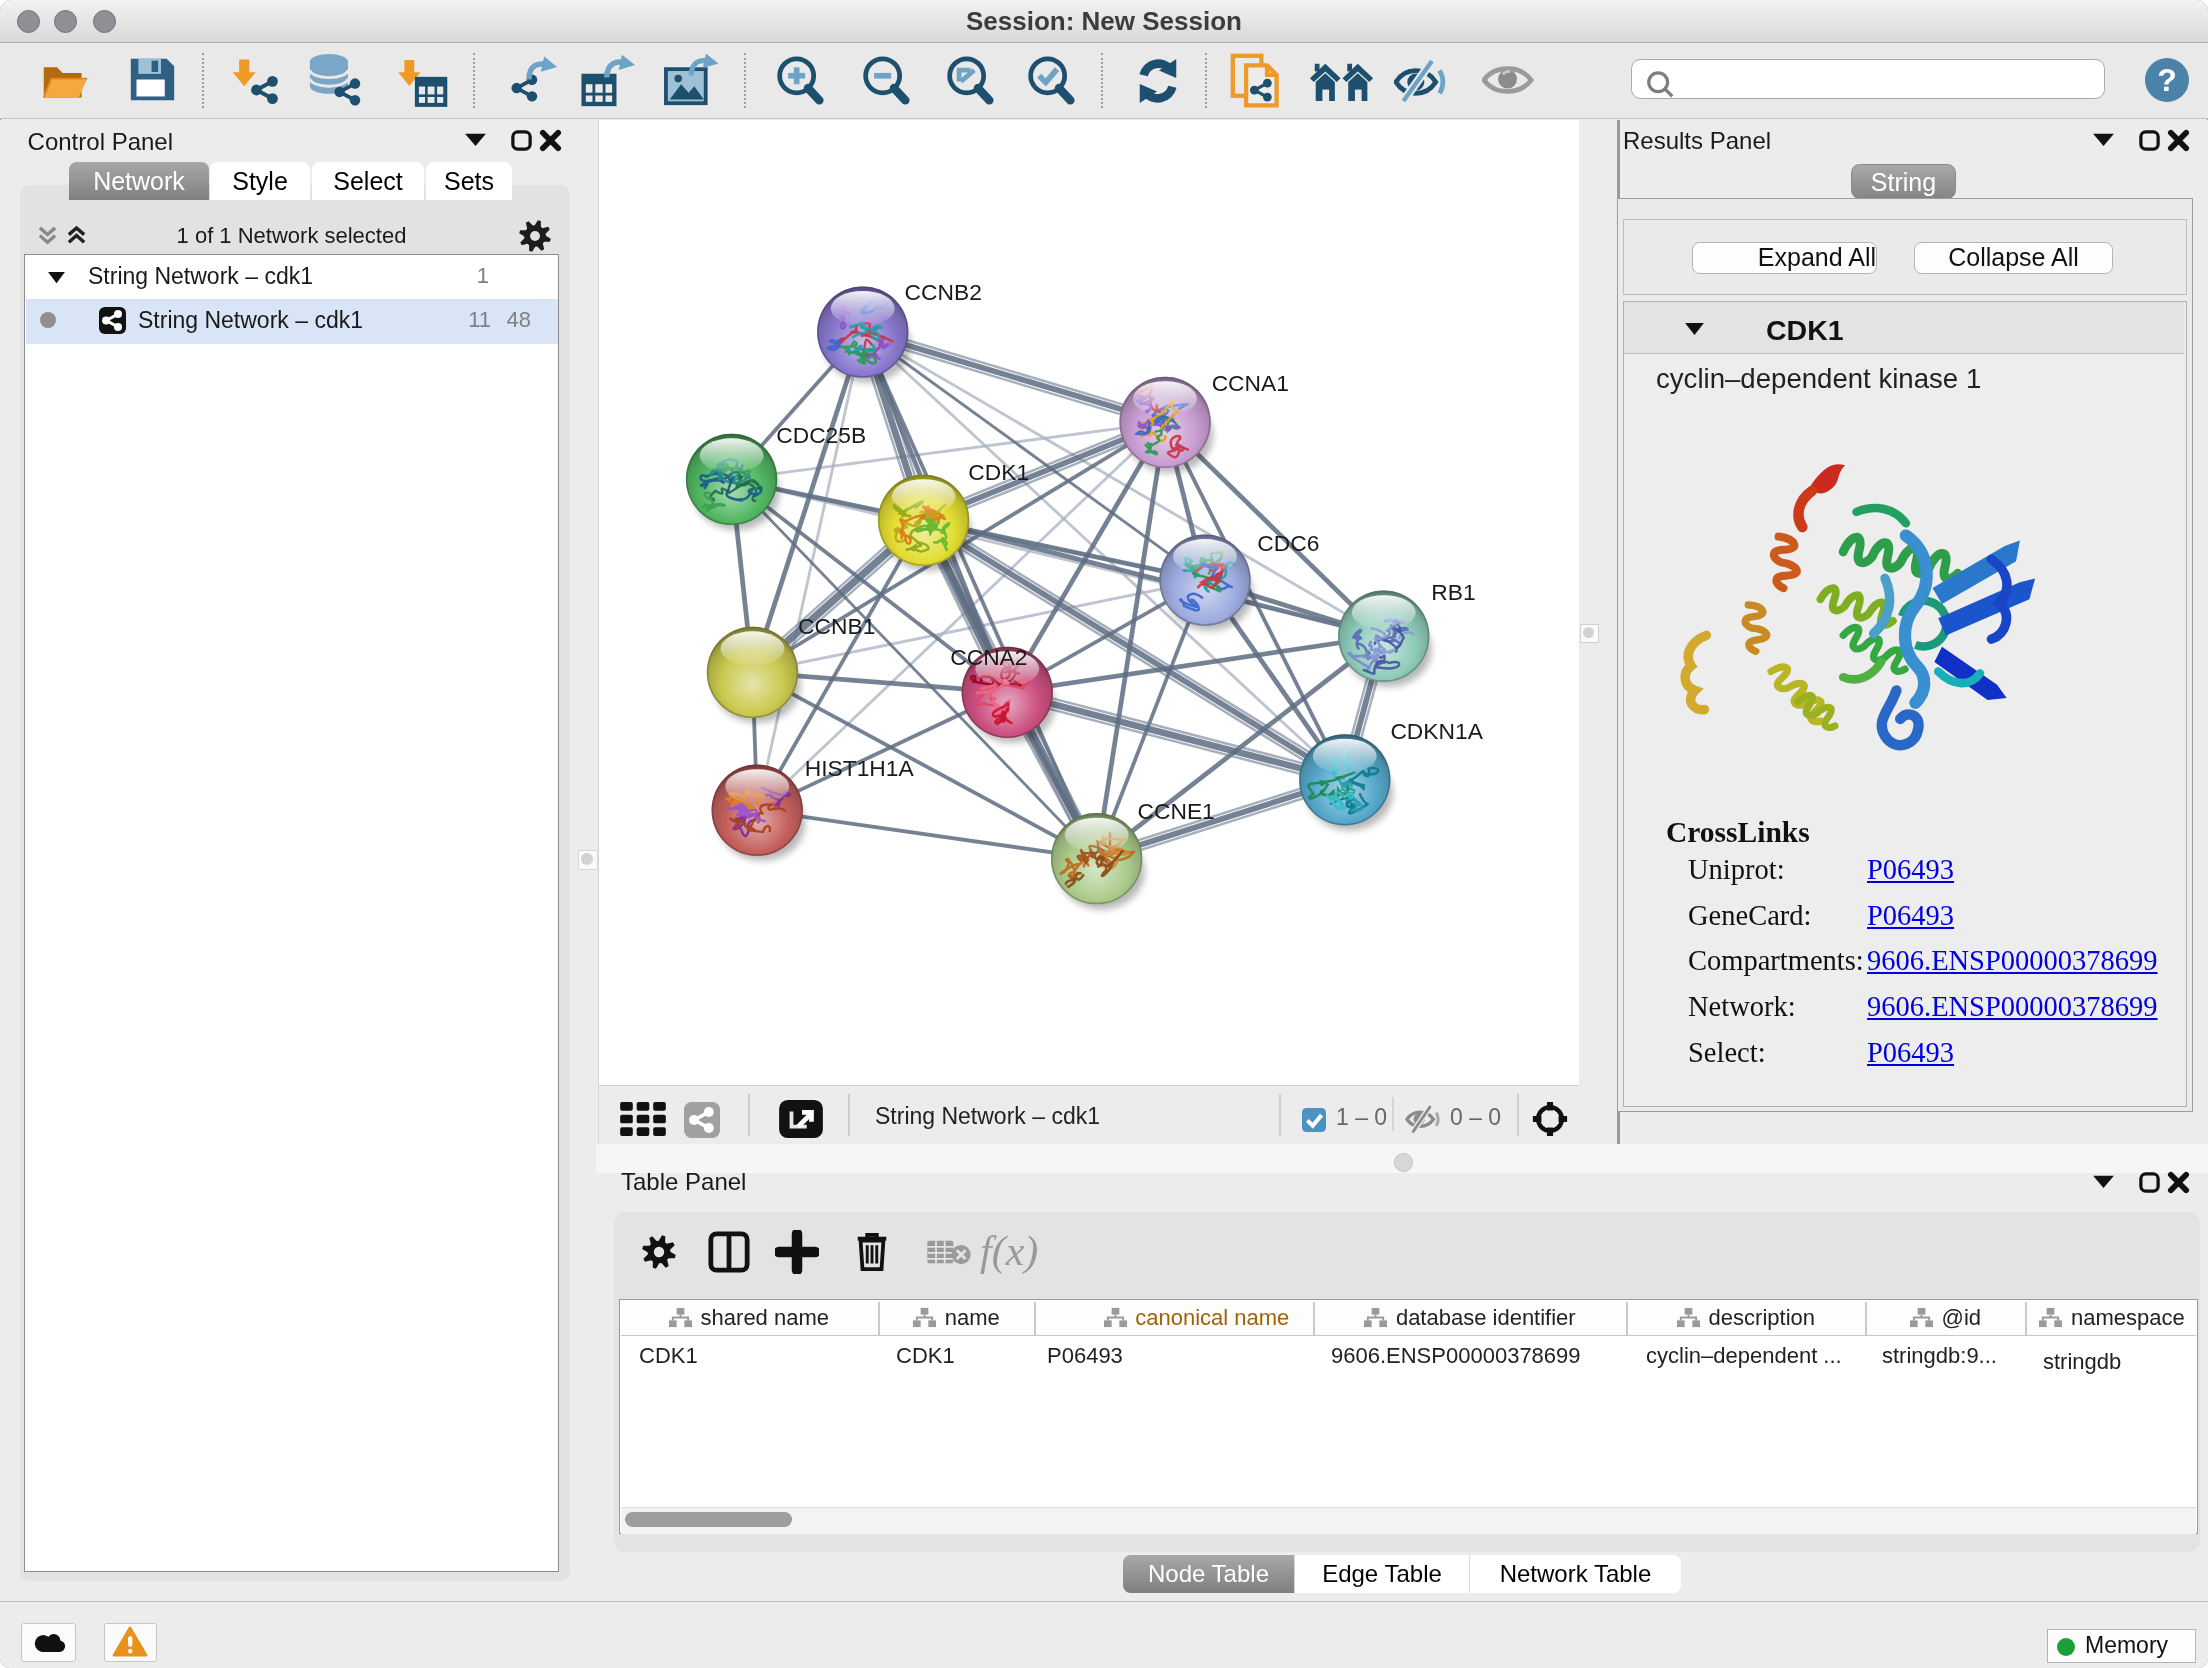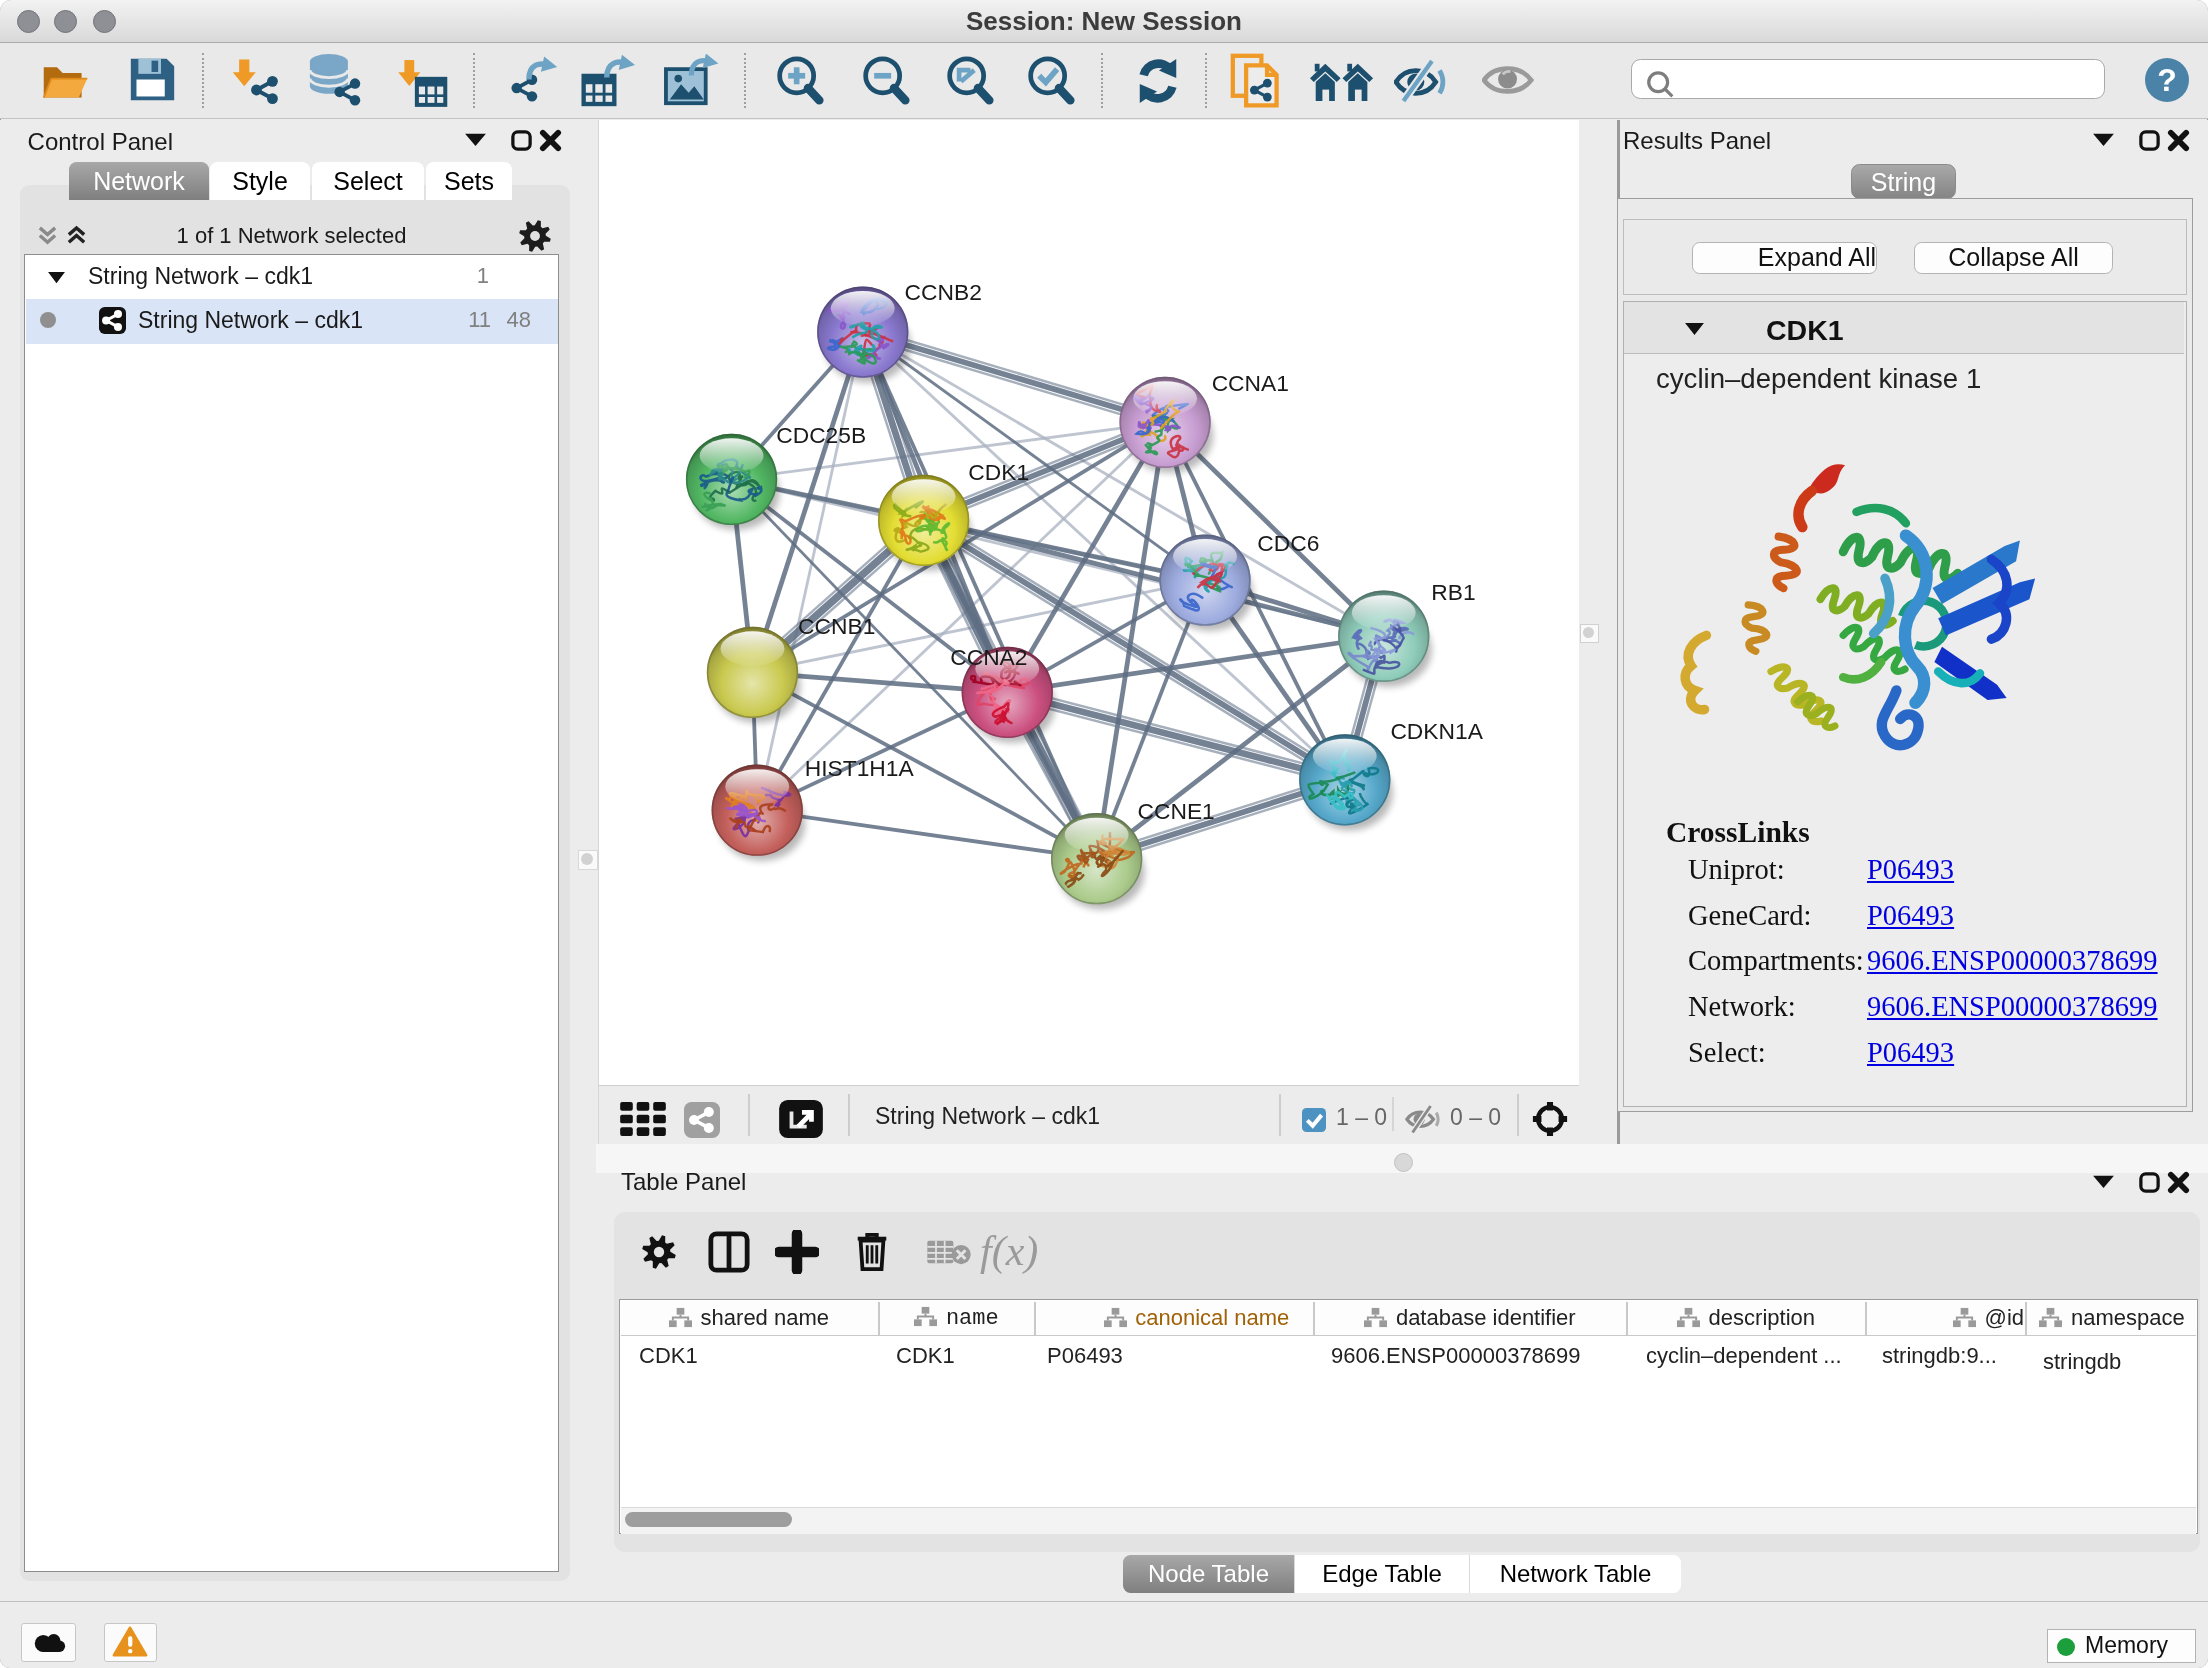--- a/index.html
+++ b/index.html
@@ -701,21 +701,21 @@
     </svg>
 <div class="abs" style="left:980px;top:1227px;font-family:'Liberation Serif',serif;font-style:italic;font-size:42px;color:#9a9a9a;">f(x)</div>
 <div class="abs" style="left:619px;top:1299px;width:1579px;height:235px;background:#ffffff;border:1.9px solid #9a9a9a;box-sizing:border-box;"></div>
 <div class="abs" style="left:621px;top:1301px;width:1575px;height:35px;background:#fdfdfd;border-bottom:1.9px solid #c9c9c9;box-sizing:border-box;"></div>
 <div class="abs" style="left:619px;top:1305px;width:259px;text-align:center;font-size:22px;color:#222;white-space:nowrap;overflow:hidden;"><svg width="25" height="23" viewBox="0 0 26 24" style="vertical-align:-3.8px;margin-right:7.6px">
         <rect x="9" y="2" width="8" height="7" fill="#9a9a9a"></rect>
         <rect x="1" y="15" width="8" height="7" fill="#9a9a9a"></rect>
         <rect x="17" y="15" width="8" height="7" fill="#9a9a9a"></rect>
         <path d="M13 9 v3 M5 15 v-3 h16 v3" stroke="#9a9a9a" stroke-width="2" fill="none"></path>
       </svg>shared name</div>
-<div class="abs" style="left:878px;top:1305px;width:156px;text-align:center;font-size:22px;color:#222;white-space:nowrap;overflow:hidden;font-family:Liberation Mono, monospace;"><svg width="25" height="23" viewBox="0 0 26 24" style="vertical-align:-3.8px;margin-right:7.6px">
+<div class="abs" style="left:878px;top:1305px;width:156px;text-align:center;font-size:22px;color:#222;white-space:nowrap;overflow:hidden;"><svg width="25" height="23" viewBox="0 0 26 24" style="vertical-align:-3.8px;margin-right:7.6px">
         <rect x="9" y="2" width="8" height="7" fill="#9a9a9a"></rect>
         <rect x="1" y="15" width="8" height="7" fill="#9a9a9a"></rect>
         <rect x="17" y="15" width="8" height="7" fill="#9a9a9a"></rect>
         <path d="M13 9 v3 M5 15 v-3 h16 v3" stroke="#9a9a9a" stroke-width="2" fill="none"></path>
       </svg>name</div>
 <div class="abs" style="left:878px;top:1302px;width:1.9px;height:33px;background:#c9c9c9;"></div>
 <div class="abs" style="left:1034px;top:1305px;width:324px;text-align:center;font-size:22px;color:#a16207;white-space:nowrap;overflow:hidden;"><svg width="25" height="23" viewBox="0 0 26 24" style="vertical-align:-3.8px;margin-right:7.6px">
         <rect x="9" y="2" width="8" height="7" fill="#9a9a9a"></rect>
         <rect x="1" y="15" width="8" height="7" fill="#9a9a9a"></rect>
         <rect x="17" y="15" width="8" height="7" fill="#9a9a9a"></rect>
@@ -729,21 +729,21 @@
         <path d="M13 9 v3 M5 15 v-3 h16 v3" stroke="#9a9a9a" stroke-width="2" fill="none"></path>
       </svg>database identifier</div>
 <div class="abs" style="left:1313px;top:1302px;width:1.9px;height:33px;background:#c9c9c9;"></div>
 <div class="abs" style="left:1626px;top:1305px;width:239px;text-align:center;font-size:22px;color:#222;white-space:nowrap;overflow:hidden;"><svg width="25" height="23" viewBox="0 0 26 24" style="vertical-align:-3.8px;margin-right:7.6px">
         <rect x="9" y="2" width="8" height="7" fill="#9a9a9a"></rect>
         <rect x="1" y="15" width="8" height="7" fill="#9a9a9a"></rect>
         <rect x="17" y="15" width="8" height="7" fill="#9a9a9a"></rect>
         <path d="M13 9 v3 M5 15 v-3 h16 v3" stroke="#9a9a9a" stroke-width="2" fill="none"></path>
       </svg>description</div>
 <div class="abs" style="left:1626px;top:1302px;width:1.9px;height:33px;background:#c9c9c9;"></div>
-<div class="abs" style="left:1865px;top:1305px;width:160px;text-align:center;font-size:22px;color:#222;white-space:nowrap;overflow:hidden;margin-left:43px;"><svg width="25" height="23" viewBox="0 0 26 24" style="vertical-align:-3.8px;margin-right:7.6px">
+<div class="abs" style="left:1865px;top:1305px;width:160px;text-align:center;font-size:22px;color:#222;white-space:nowrap;overflow:hidden;"><svg width="25" height="23" viewBox="0 0 26 24" style="vertical-align:-3.8px;margin-right:7.6px">
         <rect x="9" y="2" width="8" height="7" fill="#9a9a9a"></rect>
         <rect x="1" y="15" width="8" height="7" fill="#9a9a9a"></rect>
         <rect x="17" y="15" width="8" height="7" fill="#9a9a9a"></rect>
         <path d="M13 9 v3 M5 15 v-3 h16 v3" stroke="#9a9a9a" stroke-width="2" fill="none"></path>
       </svg>@id</div>
 <div class="abs" style="left:1865px;top:1302px;width:1.9px;height:33px;background:#c9c9c9;"></div>
 <div class="abs" style="left:2025px;top:1305px;width:173px;text-align:center;font-size:22px;color:#222;white-space:nowrap;overflow:hidden;"><svg width="25" height="23" viewBox="0 0 26 24" style="vertical-align:-3.8px;margin-right:7.6px">
         <rect x="9" y="2" width="8" height="7" fill="#9a9a9a"></rect>
         <rect x="1" y="15" width="8" height="7" fill="#9a9a9a"></rect>
         <rect x="17" y="15" width="8" height="7" fill="#9a9a9a"></rect>

